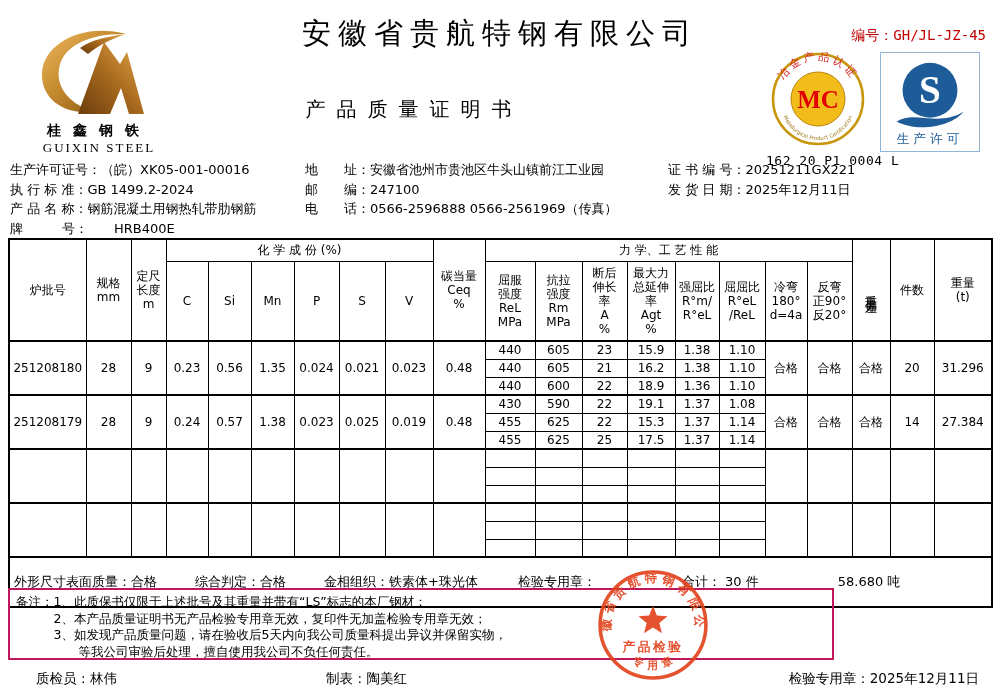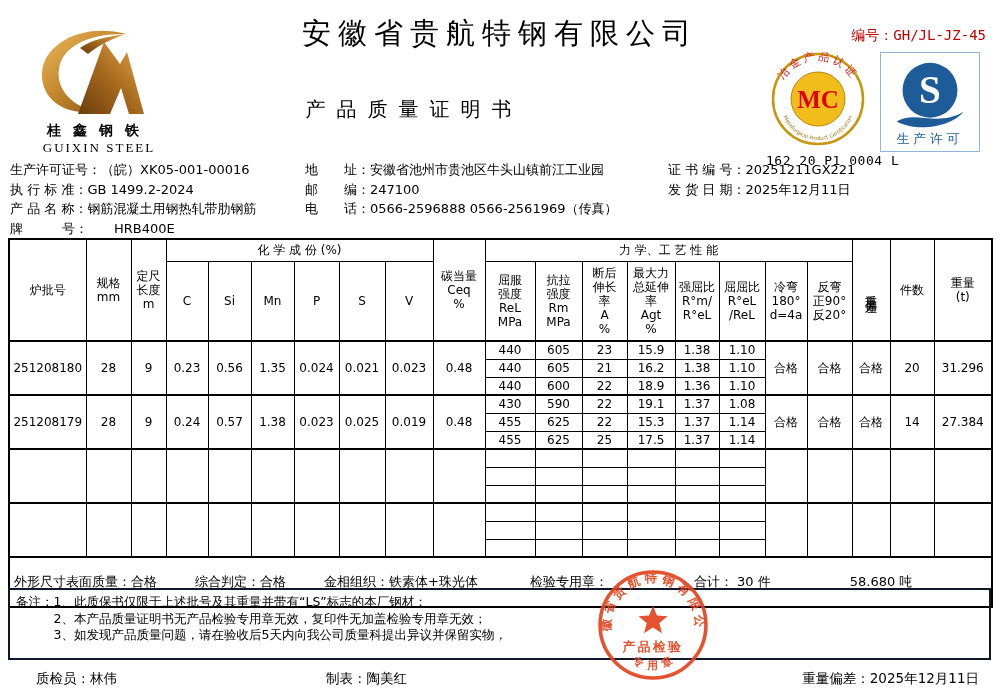--- a/index.html
+++ b/index.html
@@ -58,22 +58,22 @@
   table.cert tbody tr.batch-start td { border-top:2px solid #000; }
   table.cert td { font-size:12px; }
   .vert { writing-mode:vertical-lr; text-orientation:upright; letter-spacing:2px; line-height:1; margin:0 auto; }
   tr.summary { height:34px;padding-left:36px; }
   tr.summary td { border-top:2px solid #000; font-size:13px; }
   .summary-flex { display:flex; align-items:center; white-space:nowrap; }
   .summary-flex span { display:inline-block; }
 
   
   .notes {
-    top:588px; left:8px; width:983px; height:72px;
-    border:2px solid #0f172a; display:flex; padding:4px 6px 0 6px;
+    top:588px; left:8px; width:826px; height:72px;
+    border:2px solid #be185d; display:flex; padding:4px 6px 0 6px;
     font-size:12.5px; line-height:16.5px;
   }
   .notes .note-lines { white-space:nowrap; }
 
   
   .footer { top:670px; left:8px; width:983px; font-size:13.5px; white-space:nowrap; }
   .footer .f1 { position:absolute; left:28px;text-align:right; }
   .footer .f2 { position:absolute; left:318px; }
   .footer .f3 { position:absolute; right:12px; }
 
@@ -392,42 +392,43 @@
           <td></td>
         </tr>
       </tbody>
     <tfoot>
       <tr class="summary">
         <td colspan="21">
           <div class="summary-flex">
             <span style="margin-left:4px">外形尺寸表面质量：合格</span>
             <span style="margin-left:38px">综合判定：合格</span>
             <span style="margin-left:38px">金相组织：铁素体+珠光体</span>
-            <span style="margin-left:52px">检验专用章：</span>
+            <span style="margin-left:40px">检验专用章：</span>
             <span style="margin-left:86px">合计：  30  件</span>
             <span style="margin-left:79px">58.680   吨</span>
           </div>
         </td>
       </tr>
     </tfoot>
   </table>
 
   <div class="abs notes">
     <div>备注：</div>
     <div class="note-lines">
         <div>1、此质保书仅限于上述批号及其重量并带有“LS”标志的本厂钢材；</div>
         <div>2、本产品质量证明书无产品检验专用章无效，复印件无加盖检验专用章无效；</div>
         <div>3、如发现产品质量问题，请在验收后5天内向我公司质量科提出异议并保留实物，</div>
+        <div>　　等我公司审验后处理，擅自使用我公司不负任何责任。</div>
       </div>
   </div>
 
   <div class="abs footer">
     <span class="f1">质检员：林伟</span>
     <span class="f2">制表：陶美红</span>
-    <span class="f3">重量偏差：2025年12月11日</span>
+    <span class="f3">检验专用章：2025年12月11日</span>
   </div>
 
   <div class="abs stamp">
     <svg width="114" height="114" viewBox="0 0 112 112">
       <circle cx="56" cy="56" r="52" fill="none" stroke="#e2441e" stroke-width="3.5"></circle>
       <path id="sealArc" d="M 14,56 A 42,42 0 1 1 98,56" fill="none"></path>
       <text font-size="12" fill="#e2441e" letter-spacing="4" font-weight="bold">
         <textPath href="#sealArc" startOffset="50%" text-anchor="middle">安徽省贵航特钢有限公司</textPath>
       </text>
       <polygon points="56,37 59.8,46.7 70.3,47.4 62.2,54 64.8,64.1 56,58.5 47.2,64.1 49.8,54 41.7,47.4 52.2,46.7" fill="#e2441e"></polygon>

